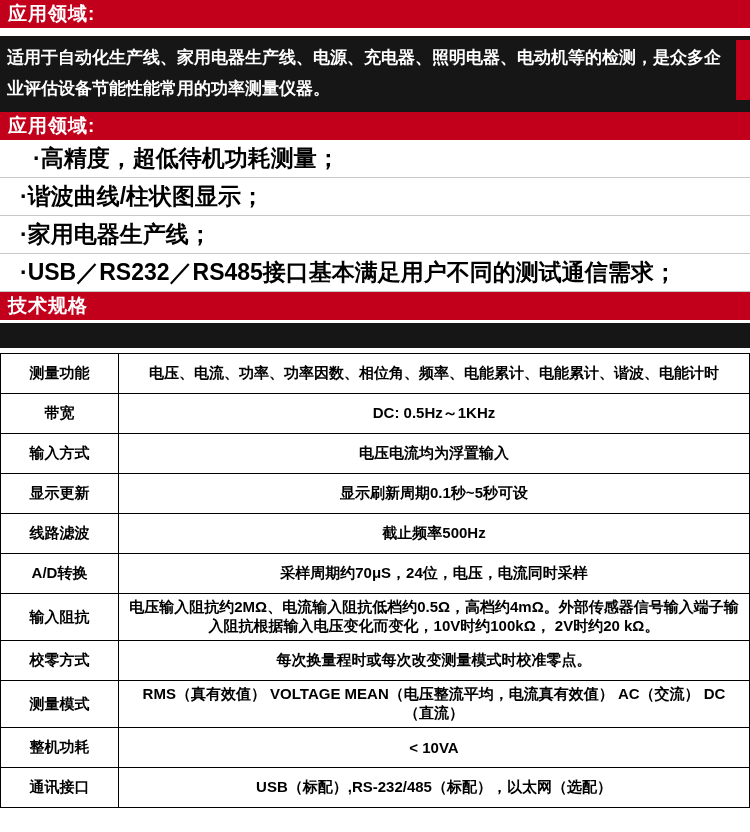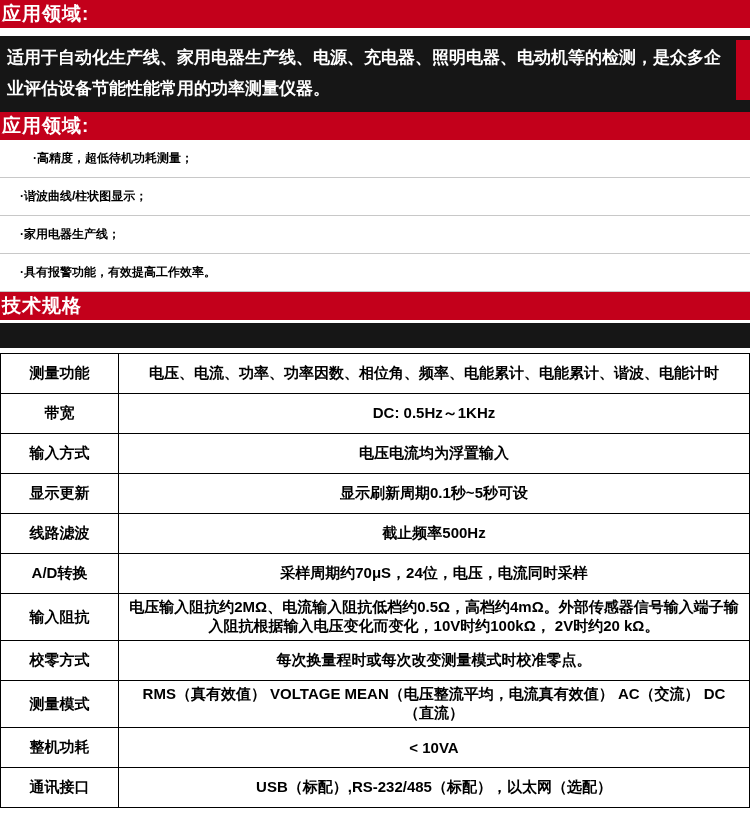--- a/index.html
+++ b/index.html
@@ -11,21 +11,21 @@
     overflow: hidden;
     position: relative;
   }
   .red-title {
     background: #c3001b;
     color: #ffffff;
     font-weight: bold;
     font-size: 19px;
     line-height: 28px;
     height: 28px;
-    padding-left: 2px;
+    padding-left: 8px;
     letter-spacing: 1px;
   }
   .app-body {
     background: #161616;
     color: #ffffff;
     font-weight: bold;
     font-size: 17px;
     line-height: 31px;
     padding: 6px 18px 8px 7px;
     position: relative;
@@ -37,21 +37,21 @@
     right: 0;
     width: 14px;
     height: 60px;
     background: #c3001b;
   }
   .feature {
     height: 37px;
     line-height: 37px;
     border-bottom: 1px solid #c8c8c8;
     font-weight: bold;
-    font-size: 12px;
+    font-size: 23px;
     color: #000000;
     padding-left: 20px;
     background: #ffffff;
     white-space: nowrap;
     overflow: hidden;
   }
   .feature.first { padding-left: 33px; }
   .spec-header-bar {
     background: #161616;
     height: 25px;
@@ -87,21 +87,21 @@
   <span>适用于自动化生产线、家用电器生产线、电源、充电器、照明电器、电动机等的检测，是众多企业评估设备节能性能常用的功率测量仪器。</span>
   <div class="ribbon"></div>
 </div>
 
 <div class="red-title">应用领域:</div>
 
 <div>
   <div class="feature first">·高精度，超低待机功耗测量；</div>
   <div class="feature">·谐波曲线/柱状图显示；</div>
   <div class="feature">·家用电器生产线；</div>
-  <div class="feature">·具有报警功能，有效提高工作效率。</div>
+  <div class="feature">·USB／RS232／RS485接口基本满足用户不同的测试通信需求；</div>
 </div>
 
 <div class="red-title">技术规格</div>
 
 <div class="spec-header-bar"></div>
 
 <table class="specs">
   <tbody>
     <tr>
       <td class="label">测量功能</td>

